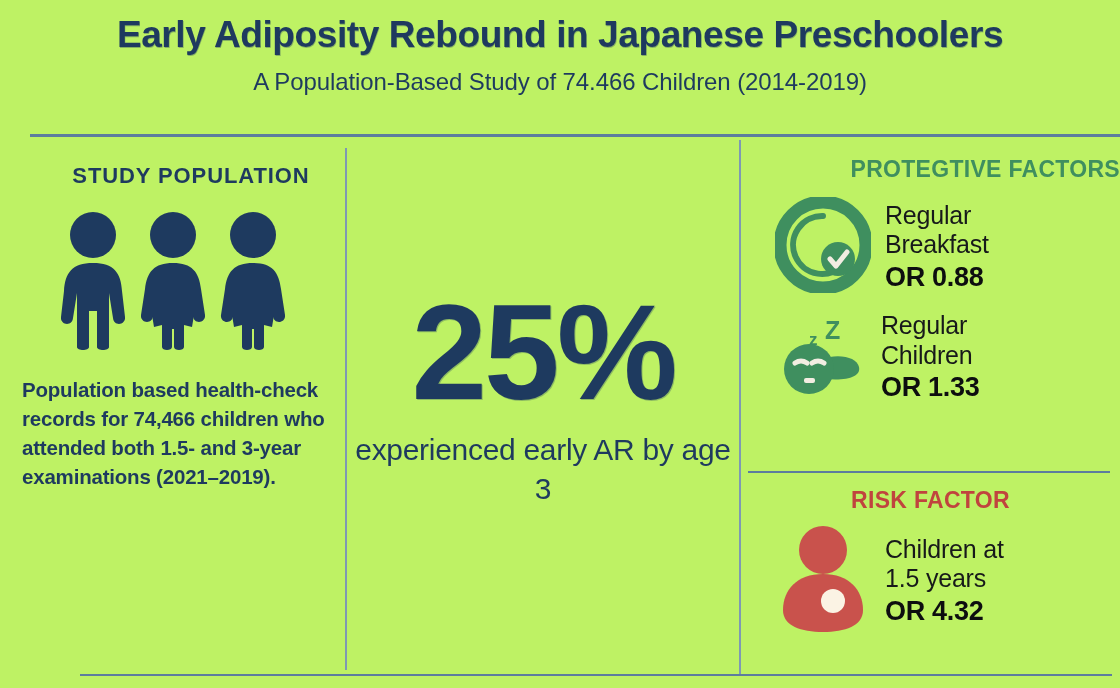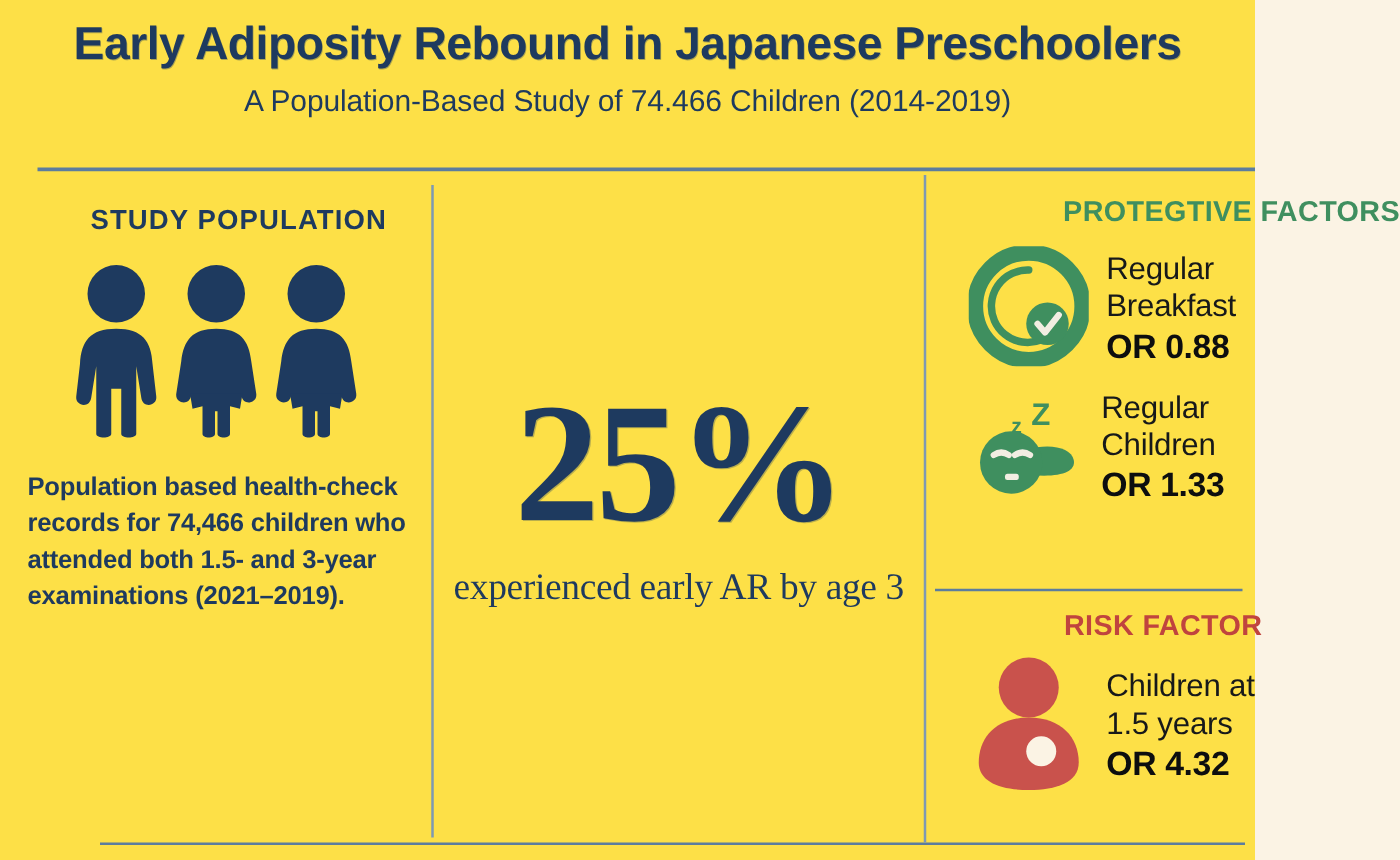--- a/index.html
+++ b/index.html
@@ -7,23 +7,23 @@
   html, body {
     width: 1120px;
     height: 688px;
     background: #FBF3E4;
     font-family: "Liberation Sans", sans-serif;
     overflow: hidden;
   }
 
   .poster {
     position: relative;
-    width: 1004px;
+    width: 1120px;
     height: 688px;
-    background: #fde047;
+    background: #bef264;
   }
 
   
   .header {
     position: absolute;
     top: 14px; left: 0; right: 0;
     text-align: center;
   }
   .title {
     font-size: 37px;
@@ -108,21 +108,20 @@
   
   .panel-center {
     position: absolute;
     left: 347px; top: 150px;
     width: 392px; height: 525px;
     display: flex;
     flex-direction: column;
     align-items: center;
     justify-content: center;
     padding-bottom: 30px;
-    font-family: Liberation Serif, serif;
   }
   .big-stat {
     font-size: 136px;
     font-weight: 700;
     color: #1E3A5F;
     line-height: 0.96;
     letter-spacing: -3px;
     text-shadow: 1px 1px 0 rgba(30,58,95,0.3);
   }
   .stat-caption {

